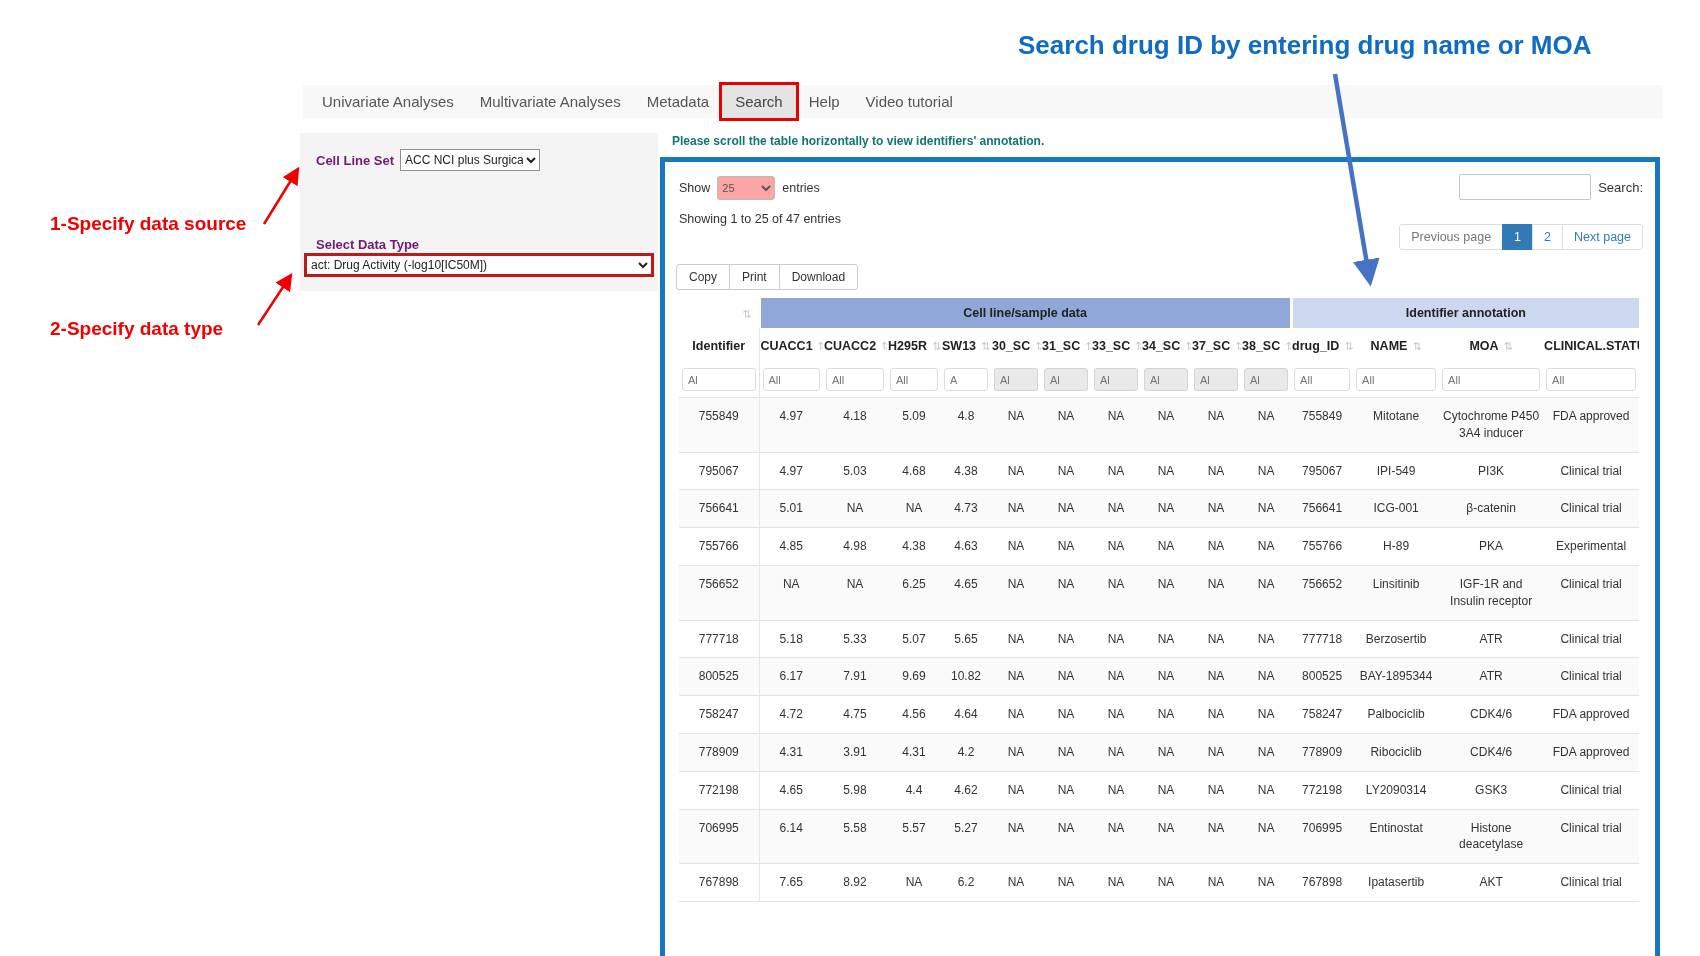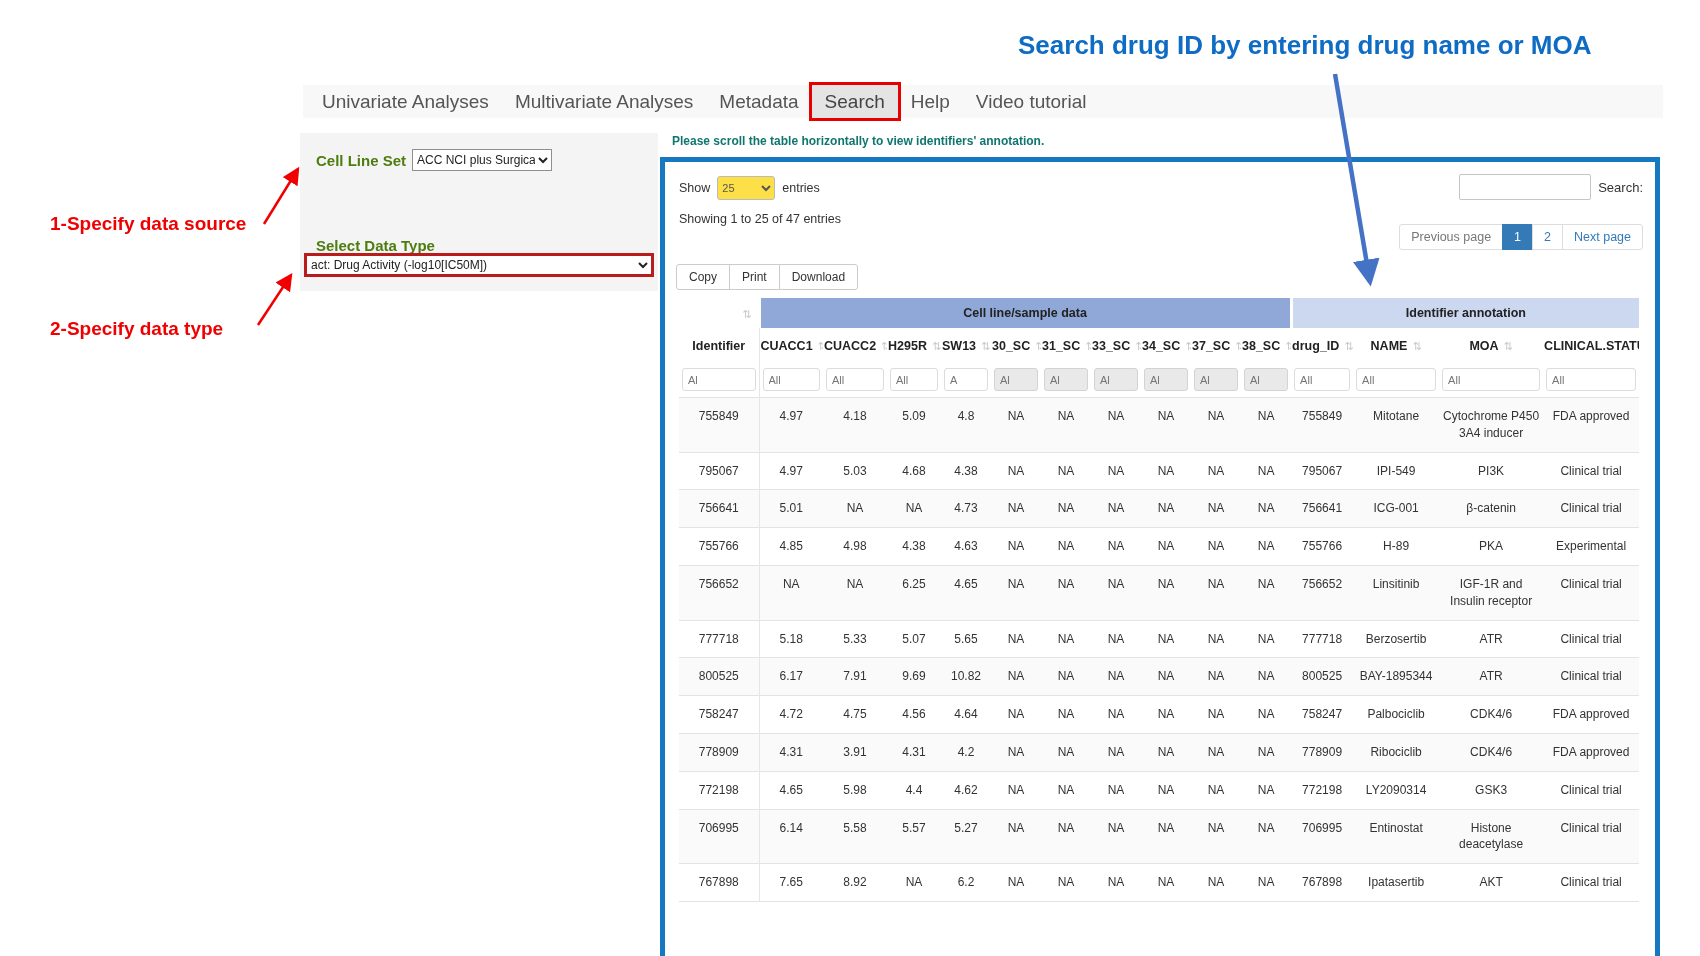--- a/index.html
+++ b/index.html
@@ -10,41 +10,41 @@
   
   .heading { position:absolute; left:1018px; top:30px; width:660px;
              font-size:26px; font-weight:bold; color:#0f6cc4; }
   .red-note { position:absolute; font-size:19px; font-weight:bold; color:#f00000; }
   #note1 { left:50px; top:213px; }
   #note2 { left:50px; top:318px; }
 
   
   .navbar { position:absolute; left:303px; top:85px; width:1360px; height:33px;
             background:#f8f8f8; display:flex; align-items:stretch; padding-left:6px; }
-  .nav-item { font-size:19px; color:#555; padding:0 13px; line-height:33px; cursor:pointer; white-space:nowrap; }
+  .nav-item { font-size:15px; color:#555; padding:0 13px; line-height:33px; cursor:pointer; white-space:nowrap; }
   .nav-item.active { background:#e4e4e4; color:#444; outline:3px solid #e60000; outline-offset:0px; }
 
   
   .sidebar { position:absolute; left:300px; top:133px; width:358px; height:158px; background:#f4f4f4; }
-  .sidebar .lbl { font-weight:bold; font-size:15px; color:#4d7c0f; }
+  .sidebar .lbl { font-weight:bold; font-size:13px; color:#701a75; }
   .cls-row { position:absolute; left:16px; top:16px; display:flex; align-items:center; gap:6px; }
   .cls-row select { width:140px; height:22px; font-size:12px; color:#222; border:1px solid #8f8f8f; background:#fff; }
   .dtype-lbl { position:absolute; left:16px; top:104px; }
   .dtype-row { position:absolute; left:4px; top:120px; }
   .dtype-row select { width:350px; height:24px; font-size:12px; color:#222;
                       border:3px solid #b91c1c; background:#fff; }
 
   .scroll-note { position:absolute; left:672px; top:134px; font-size:12px; font-weight:bold; color:#0f766e; }
 
   
   .panel { position:absolute; left:660px; top:157px; width:1000px; height:848px;
            border:5px solid #1778c2; background:#fff;padding-left:9px; }
   .show-row { position:absolute; left:14px; top:14px; display:flex; align-items:center; gap:7px;
               font-size:12.5px; color:#333; }
-  .show-row select { width:58px; height:24px; font-size:11px; color:#555; border:1px solid #bbb; border-radius:3px; background:#fde047; }
+  .show-row select { width:58px; height:24px; font-size:11px; color:#555; border:1px solid #bbb; border-radius:3px; background:#fca5a5; }
   .search-row { position:absolute; right:12px; top:12px; display:flex; align-items:center; gap:7px;
                 font-size:13px; color:#333; }
   .search-row input { width:132px; height:26px; border:1px solid #c6c6c6; border-radius:2px; padding:0 6px; font-size:12px; }
   .info { position:absolute; left:14px; top:50px; font-size:12.5px; color:#333; }
   .pg { position:absolute; right:12px; top:62px; display:flex; }
   .pg > span { border:1px solid #ddd; background:#fff; padding:5px 11px; font-size:12.5px;
                margin-left:-1px; color:#337ab7; cursor:pointer; white-space:nowrap; }
   .pg .pg-prev { color:#777; border-radius:3px 0 0 3px; }
   .pg .pg-next { border-radius:0 3px 3px 0;text-align:center; }
   .pg .active { background:#337ab7; border-color:#337ab7; color:#fff; }

